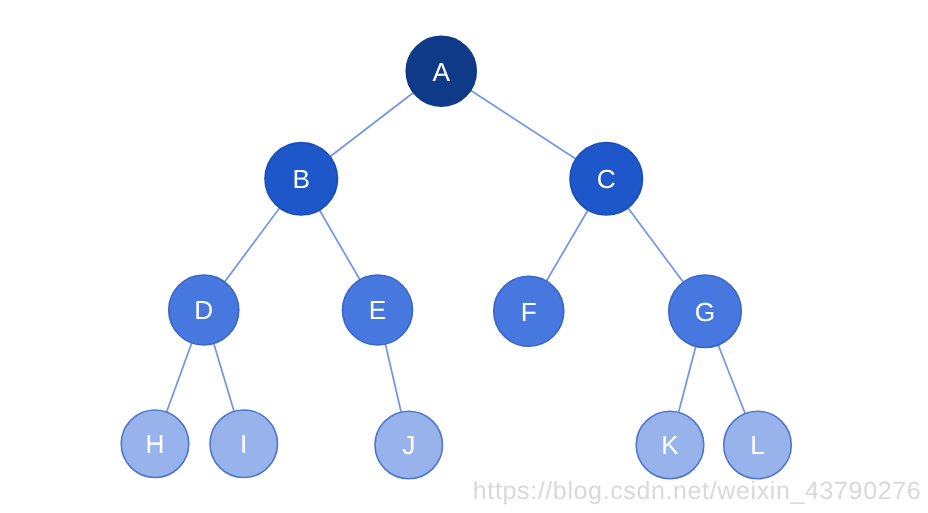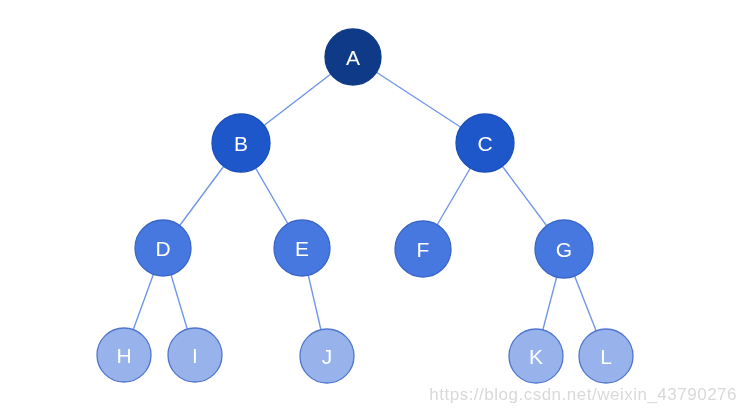--- a/index.html
+++ b/index.html
@@ -22,21 +22,21 @@
     display: block;
   }
   .node-label {
     font-family: "Liberation Sans", sans-serif;
     user-select: none;
   }
   .watermark {
     position: absolute;
     right: 5px;
     bottom: 5px;
-    font-size: 17px;
+    font-size: 20px;
     letter-spacing: 0.5px;
     user-select: none;
     white-space: nowrap;
   }
 </style>
 </head>
 <body>
 
 <div class="stage">
   <svg id="tree-svg" width="742" height="410" viewBox="0 0 742 410">

